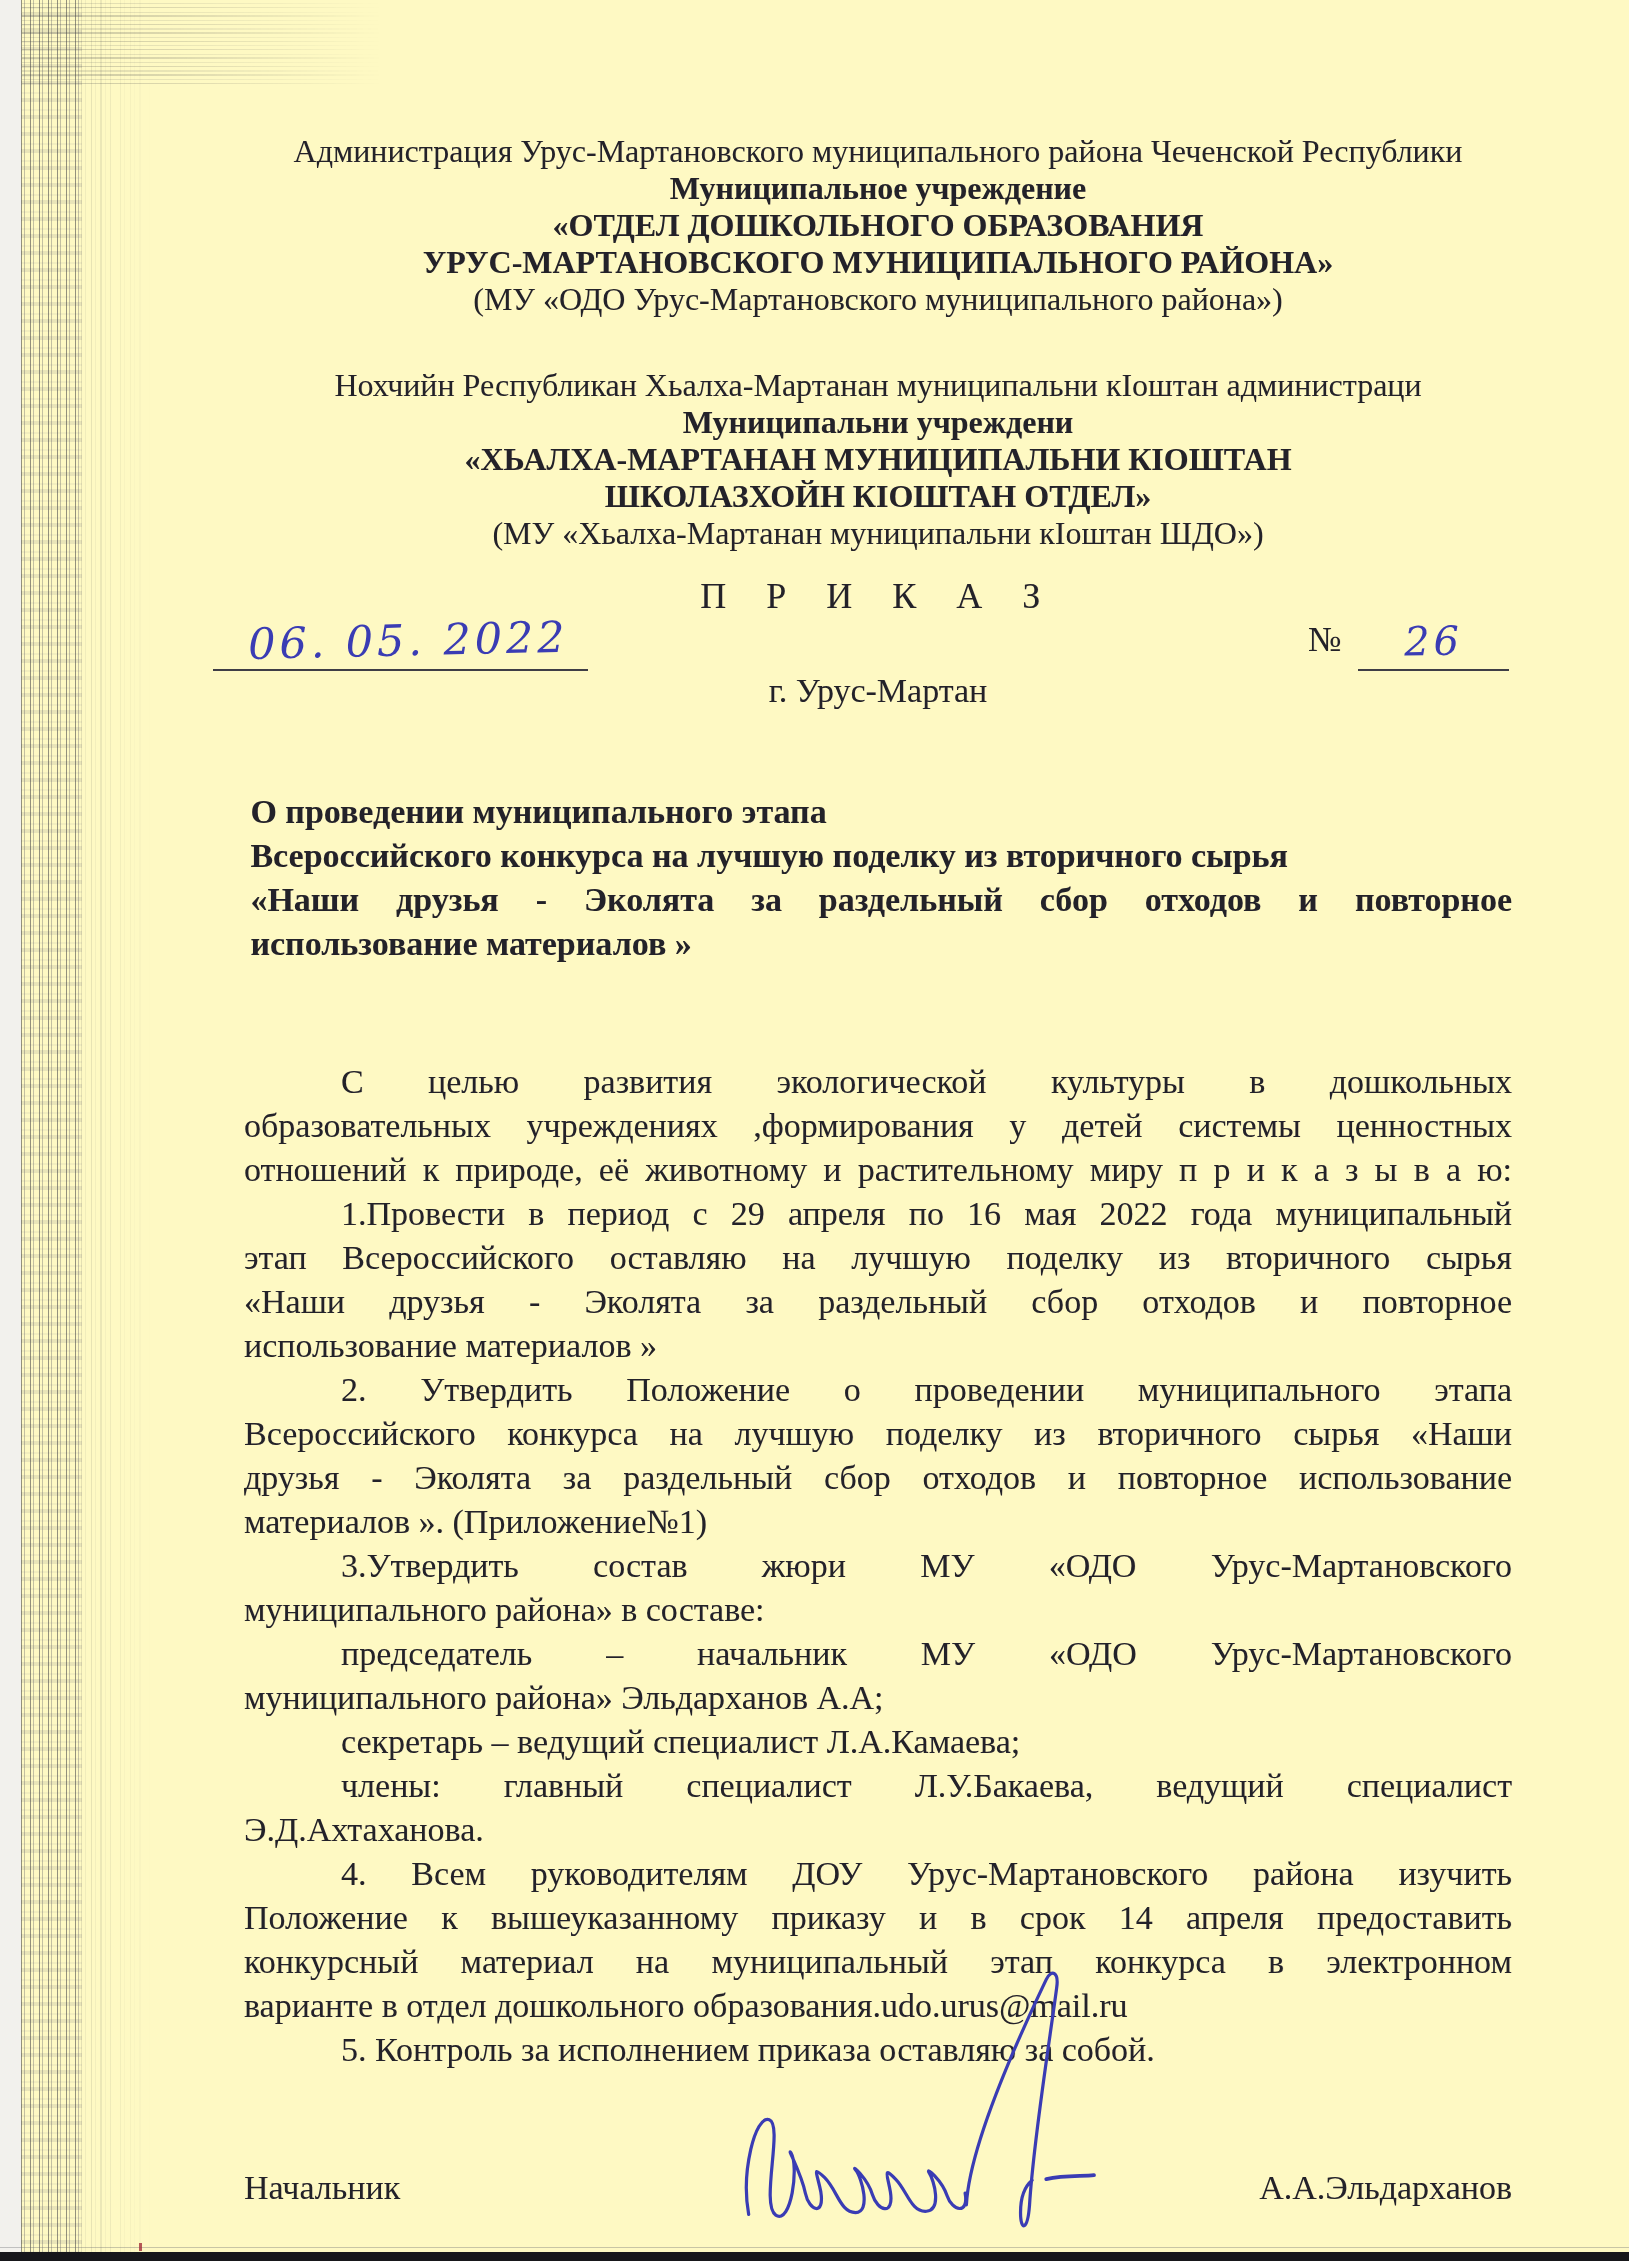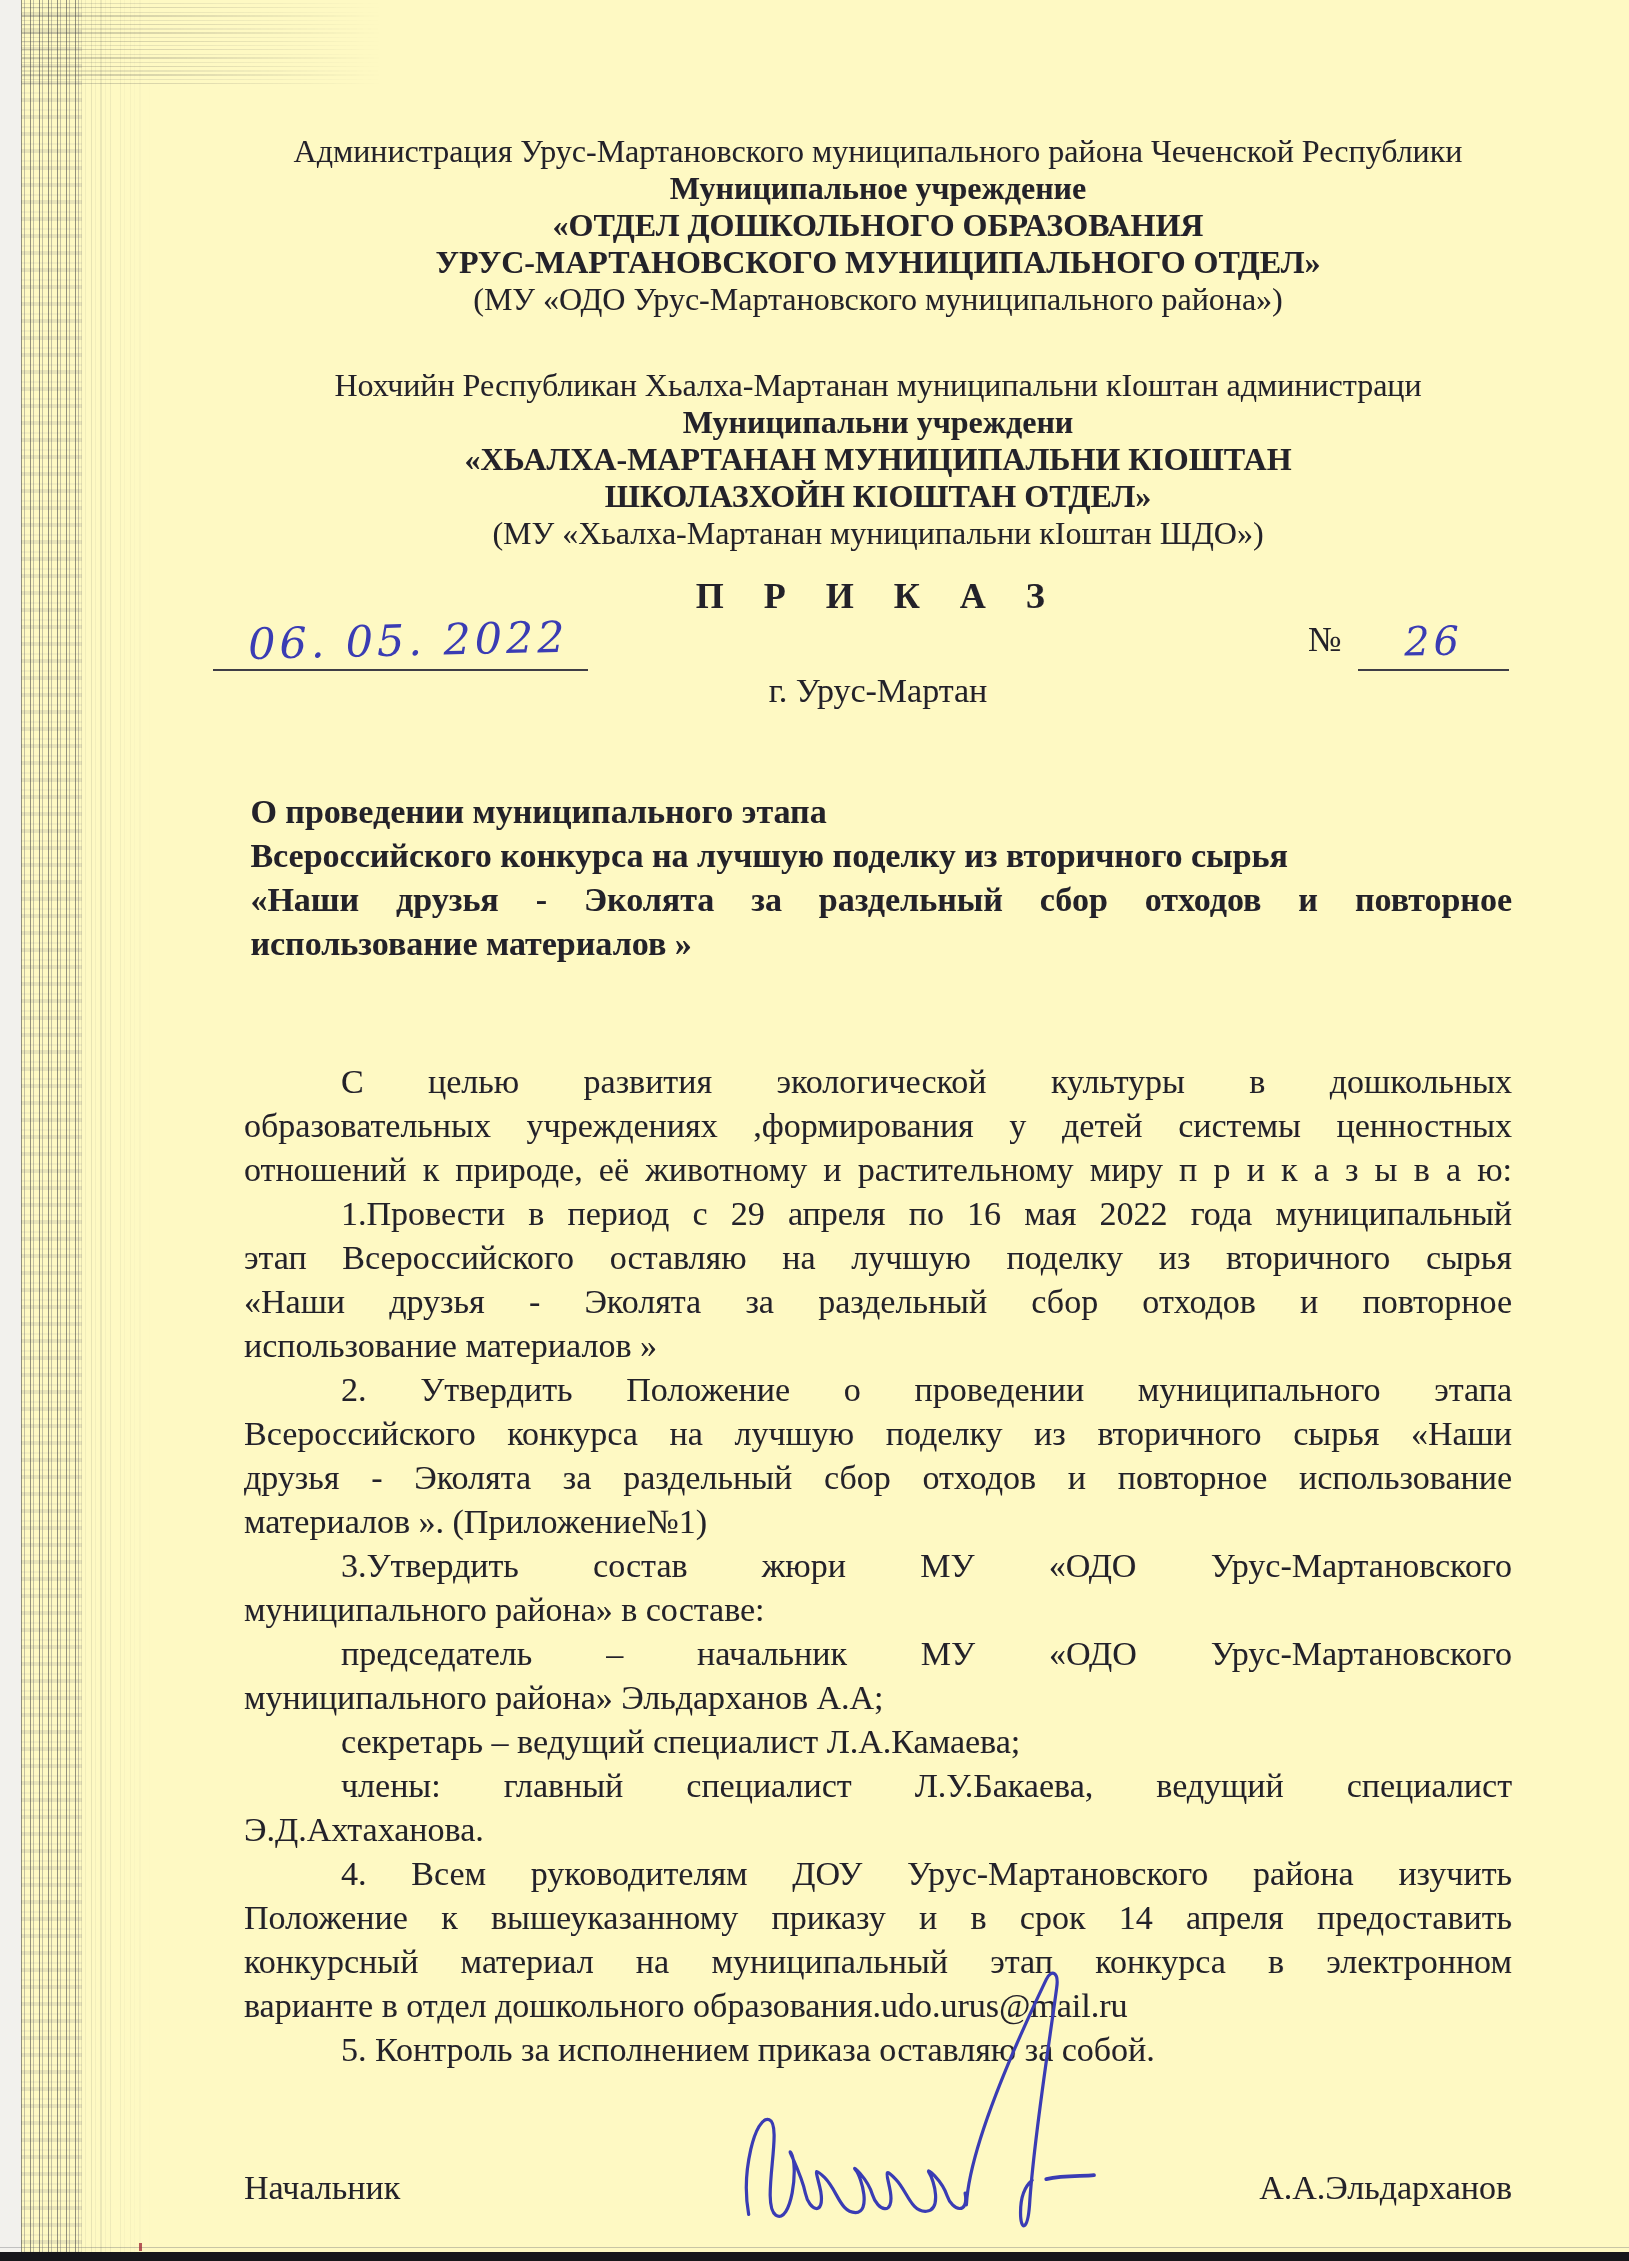--- a/index.html
+++ b/index.html
@@ -41,21 +41,21 @@
   .pre-bottom-line{position:absolute;left:0;bottom:13px;width:100%;height:1.3px;background:rgba(100,100,108,.35);}
   .red-tick{position:absolute;left:139px;bottom:10.3px;width:2.6px;height:7.7px;background:#a3303a;opacity:.8;}
 
   
   .content{position:absolute;left:244px;top:0;width:1268px;
     text-shadow:0.4px 0.4px 0.5px rgba(90,60,100,.18);}
   .hdr{font-size:32px;line-height:37px;text-align:center;}
   .hdr-ru{margin-top:133px;}
   .hdr-che{margin-top:49px;}
   .hline.b{font-weight:700;}
-  .order-title{margin-top:24.5px;font-size:36px;line-height:39px;font-weight:700;
+  .order-title{margin-top:24.5px;font-size:36px;line-height:39px;font-weight:400;
     letter-spacing:15.5px;text-align:center;}
   .date-row{position:relative;height:55px;}
   .hw{color:#3a3cb4;font-family:"DejaVu Serif", serif;font-style:italic;
     letter-spacing:3.9px;text-shadow:none;}
   .hw-date{position:absolute;left:3.9px;bottom:5.2px;width:348px;font-size:43px;
     transform:rotate(-1.3deg);white-space:nowrap;}
   .date-underline{position:absolute;left:-31px;bottom:0;width:375px;border-bottom:2.6px solid #3f3e46;}
   .num-sign{position:absolute;left:1064px;bottom:10.3px;font-size:35px;}
   .hw-num{position:absolute;left:1128px;bottom:6.4px;width:123px;font-size:40px;
     text-align:center;transform:rotate(-1deg);}
@@ -86,21 +86,21 @@
   <div class="content">
 
     <div class="hdr hdr-ru">
 
         <div class="hline">Администрация Урус-Мартановского муниципального района Чеченской Республики</div>
 
         <div class="hline b">Муниципальное учреждение</div>
 
         <div class="hline b">«ОТДЕЛ ДОШКОЛЬНОГО ОБРАЗОВАНИЯ</div>
 
-        <div class="hline b">УРУС-МАРТАНОВСКОГО МУНИЦИПАЛЬНОГО ОТДЕЛ»</div>
+        <div class="hline b">УРУС-МАРТАНОВСКОГО МУНИЦИПАЛЬНОГО РАЙОНА»</div>
 
         <div class="hline">(МУ «ОДО Урус-Мартановского муниципального района»)</div>
       </div>
 
     <div class="hdr hdr-che">
 
         <div class="hline">Нохчийн Республикан Хьалха-Мартанан муниципальни кIоштан администраци</div>
 
         <div class="hline b">Муниципальни учреждени</div>
 

